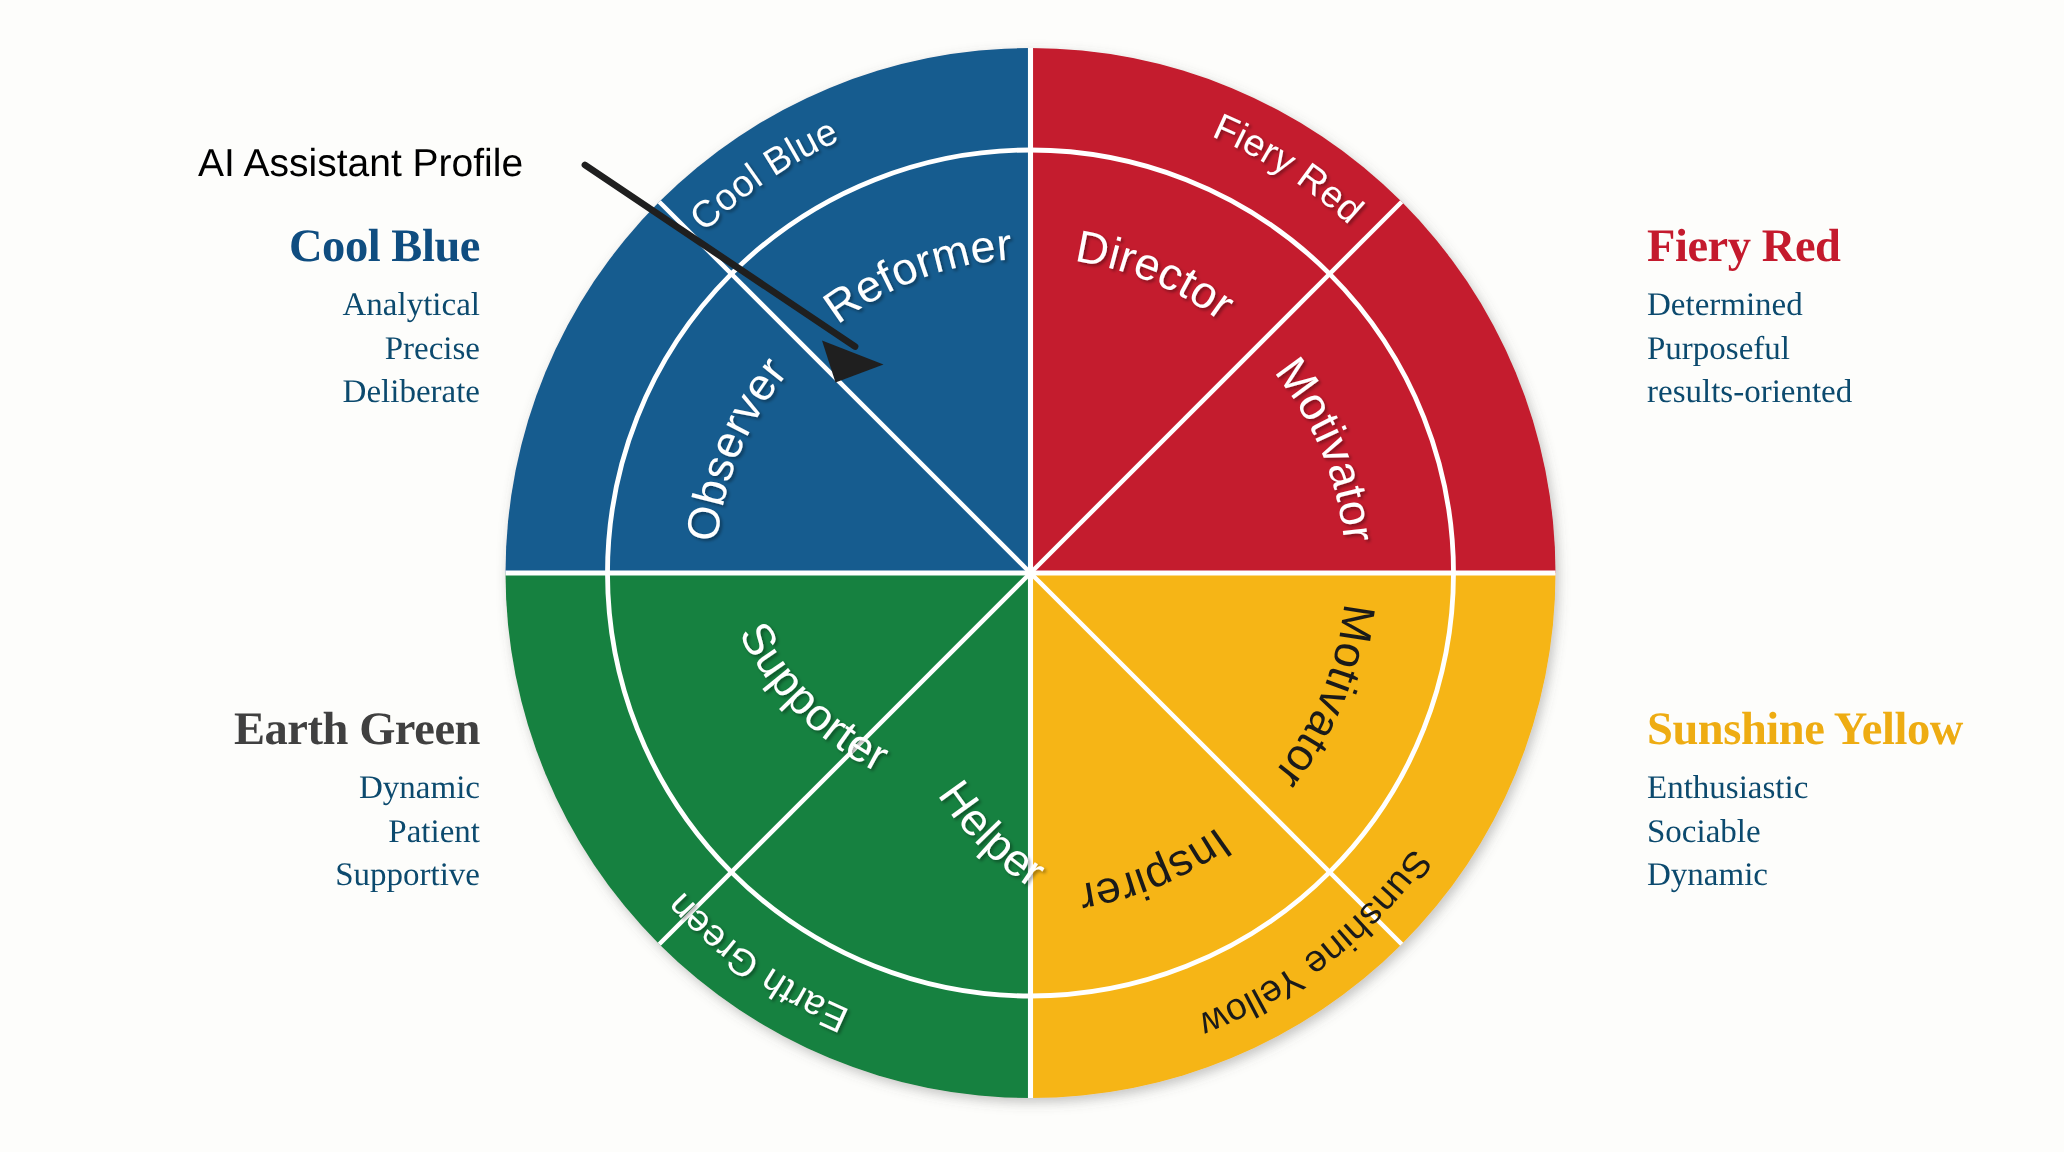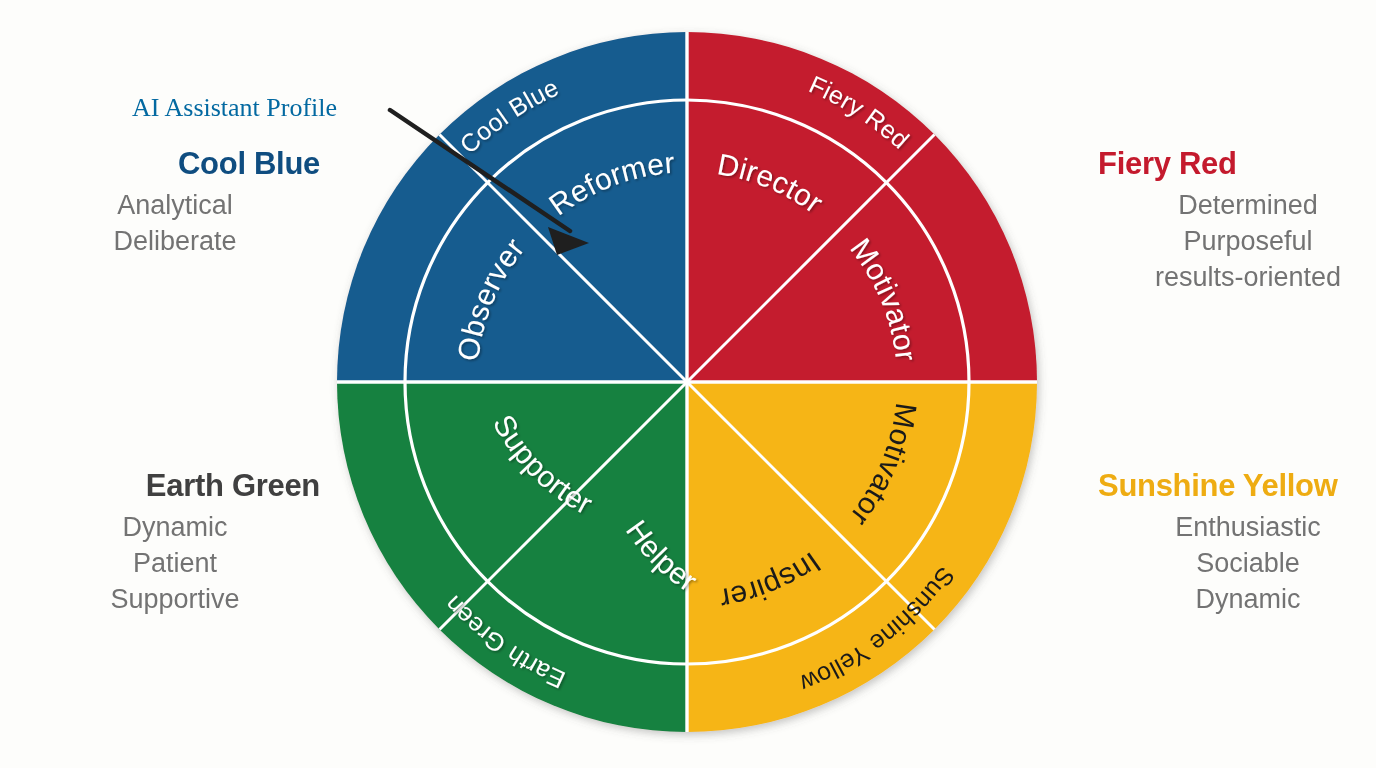--- a/index.html
+++ b/index.html
@@ -25,55 +25,54 @@
     left: 0;
     top: 0;
     width: 1376px;
     height: 768px;
     display: block;
   }
 
   
   .caption {
     position: absolute;
-    font-family: Liberation Sans, sans-serif;
+    font-family: Liberation Serif, serif;
   }
   .caption .heading {
     font-weight: bold;
     font-size: 31px;
     line-height: 1.16;
     letter-spacing: -0.3px;
     margin-bottom: 6px;
     white-space: nowrap;
   }
   .caption .trait {
-    font-size: 27px;
+    font-size: 22px;
     line-height: 1.33;
-    color: #737373;
+    color: #0c4a6e;
     white-space: nowrap;
-    text-align: center;
   }
 
   .caption.left-align  { text-align: right; }
   .caption.right-align { text-align: left; margin-left: 32px; }
 
   #cap-cool-blue   { left: 30px;   top: 146px; width: 290px; }
   #cap-earth-green { left: 30px;   top: 468px; width: 290px; }
   #cap-fiery-red   { left: 1066px; top: 146px; width: 300px; }
   #cap-sun-yellow  { left: 1066px; top: 468px; width: 300px; }
 
   
   #annotation-label {
     position: absolute;
     left: 132px;
     top: 93px;
     font-size: 26px;
-    color: #0369a1;
+    color: #000000;
     white-space: nowrap;
-    font-family: Liberation Serif, serif;
+    font-family: Liberation Sans, sans-serif;
   }
 
   .seg-label {
     font-family: "Liberation Sans", sans-serif;
     font-size: 30px;
     font-weight: 400;
     letter-spacing: 0.2px;
   }
   .ring-label {
     font-family: "Liberation Sans", sans-serif;
@@ -175,20 +174,21 @@
       <line x1="390" y1="110" x2="570" y2="231" stroke="#1f1f1f" stroke-width="4.5" stroke-linecap="round"></line>
       <polygon points="589,243 548,227 557,255" fill="#1f1f1f"></polygon>
     </g>
   </svg>
 
   <div id="annotation-label">AI Assistant Profile</div>
 
   <div class="caption left-align" id="cap-cool-blue">
     <div class="heading" style="color:#0f4d80">Cool Blue</div>
     <div class="trait">Analytical</div>
+    <div class="trait">Precise</div>
     <div class="trait">Deliberate</div>
   </div>
 
   <div class="caption left-align" id="cap-earth-green">
     <div class="heading" style="color:#404040">Earth Green</div>
     <div class="trait">Dynamic</div>
     <div class="trait">Patient</div>
     <div class="trait">Supportive</div>
   </div>
 

